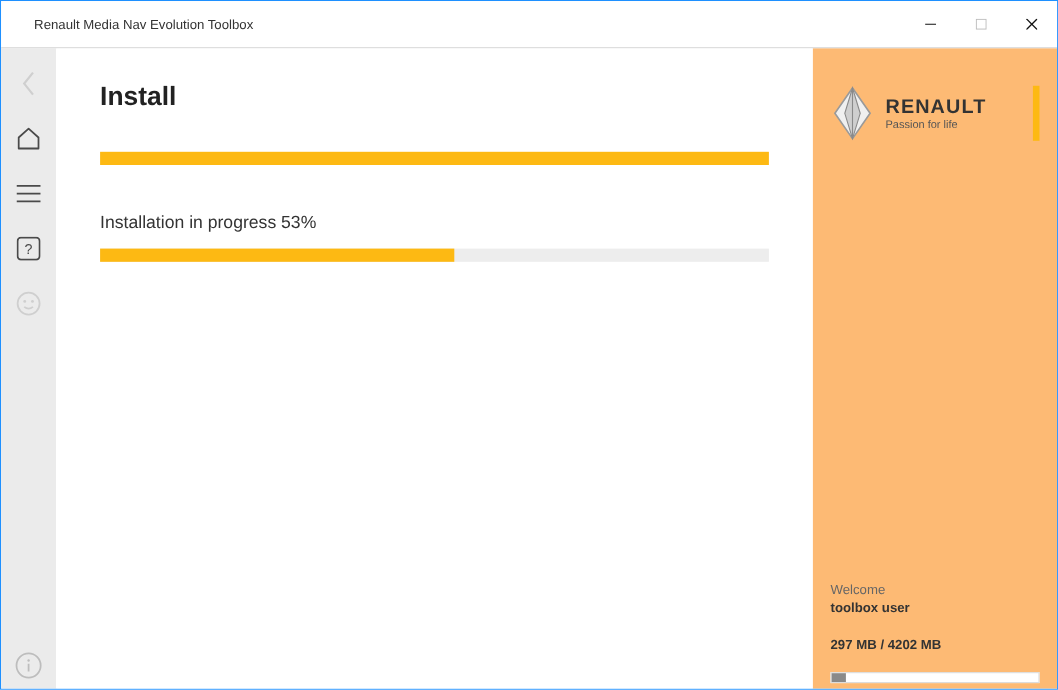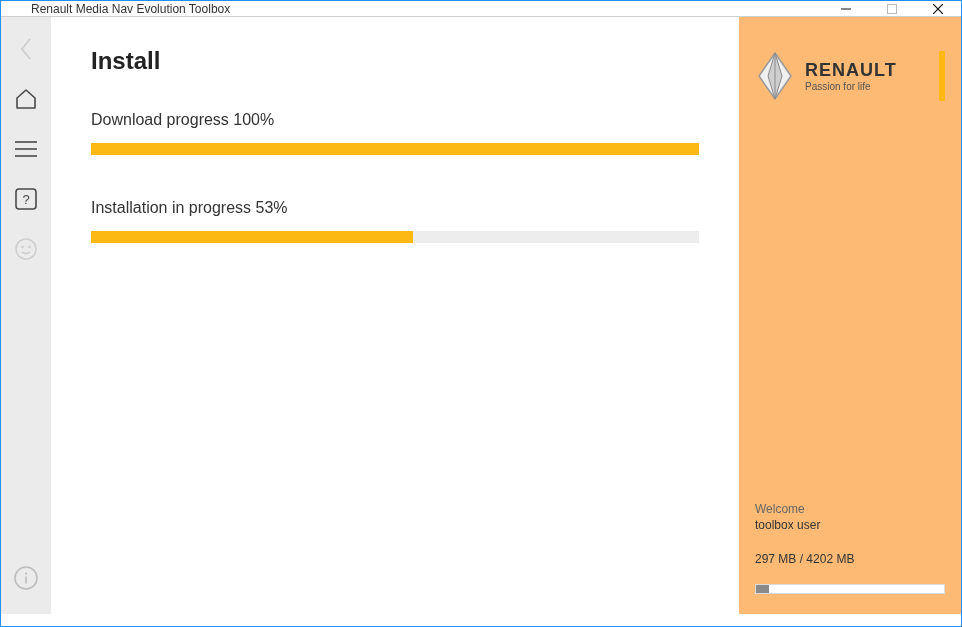--- a/index.html
+++ b/index.html
@@ -5,21 +5,21 @@
   * { box-sizing: border-box; margin: 0; padding: 0; }
   body {
     width: 962px;
     height: 627px;
     font-family: Arial, Helvetica, sans-serif;
     background: #fff;
     overflow: hidden;
     border: 1px solid #1e90ff;
   }
   .titlebar {
-    height: 16px;
+    height: 43px;
     background: #fff;
     display: flex;
     align-items: center;
     border-bottom: 1px solid #d0d0d0;
     font-size: 12px;
     color: #333;
   }
   .titlebar .icon-slot {
     width: 22px; height: 22px; display:flex;align-items:center;justify-content:center;margin-left:4px;
   }
@@ -105,21 +105,21 @@
     font-size:18px; font-weight:700; letter-spacing:1px; color:#333;
   }
   .tagline {
     font-size:10px; color:#555; 
   }
   .yellow-bar {
     width:6px; height:50px; background:#fdb913; margin-left:8px;
   }
   .status-block { font-size:12px; color:#333; }
   .status-block .label { color:#666; }
-  .status-block .value { font-weight:400; margin-top:2px; }
+  .status-block .value { font-weight:700; margin-top:2px; }
   .status-block + .status-block { margin-top:18px; }
   .status-speed-row { display:flex;align-items:center;gap:8px;margin-top:4px; }
   .dot-wrap{ width:14px;height:14px;border-radius:50%;border:1px solid #888;display:flex;align-items:center;justify-content:center; }
   .dot{ width:7px;height:7px;border-radius:50%;background:#2aa82a; }
 
   .space-bar {
     margin-top:18px;
     height:10px;
     background:#fff;
     border:1px solid #dcdcdc;
@@ -196,21 +196,20 @@
           <circle cx="13" cy="13" r="11" stroke="currentColor" stroke-width="1.6"></circle>
           <circle cx="13" cy="8.5" r="1.1" fill="currentColor"></circle>
           <line x1="13" y1="11.5" x2="13" y2="18.5" stroke="currentColor" stroke-width="1.6"></line>
         </svg>
     </div>
   </div>
 
   <div class="main">
     <h1>Install</h1>
 
-    <div class="progress-label">Download progress 100%</div>
     <div class="progress-track">
       <div class="progress-fill" id="fill-download" style="width: 100%;"></div>
     </div>
 
     <div class="progress-label">Installation in progress 53%</div>
     <div class="progress-track" style="margin-bottom:0">
       <div class="progress-fill" id="fill-install" style="width: 53%;"></div>
     </div>
   </div>
 

